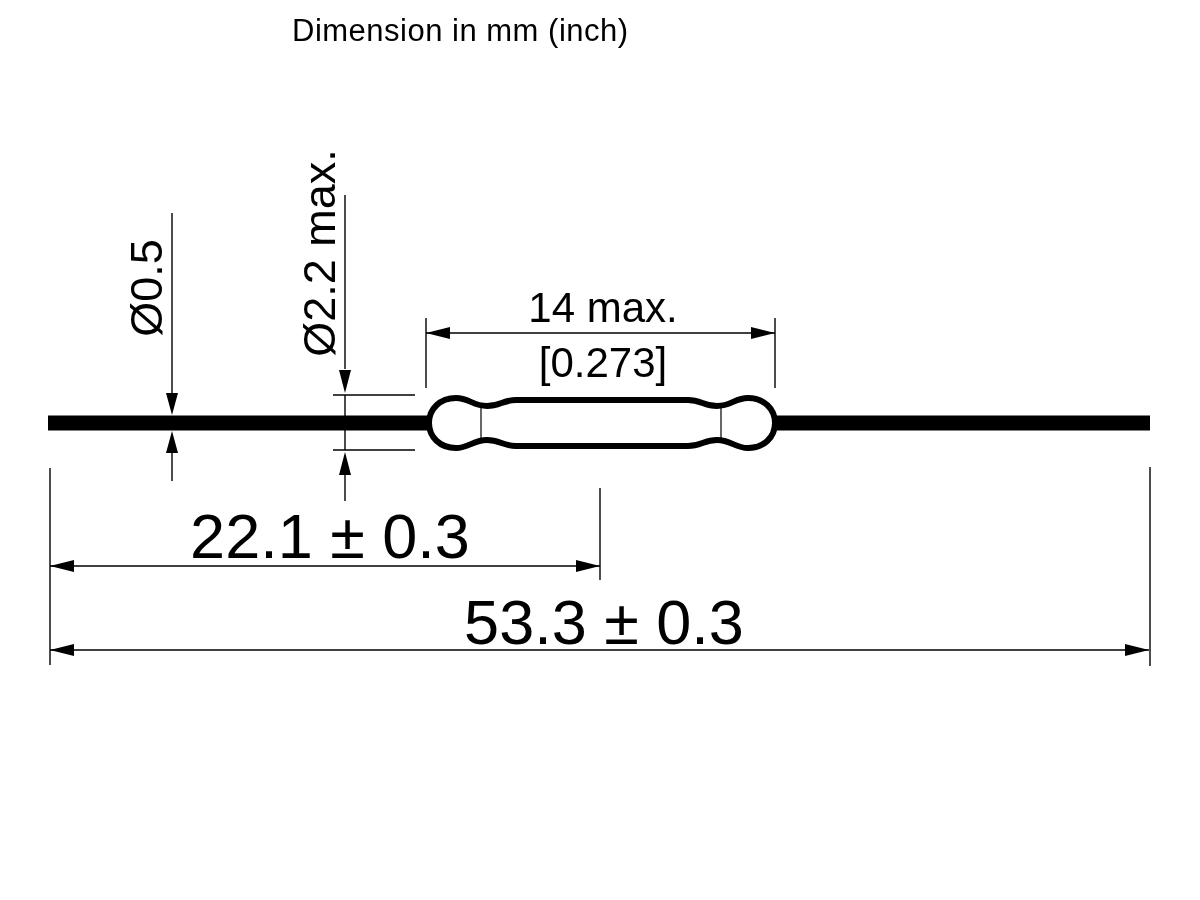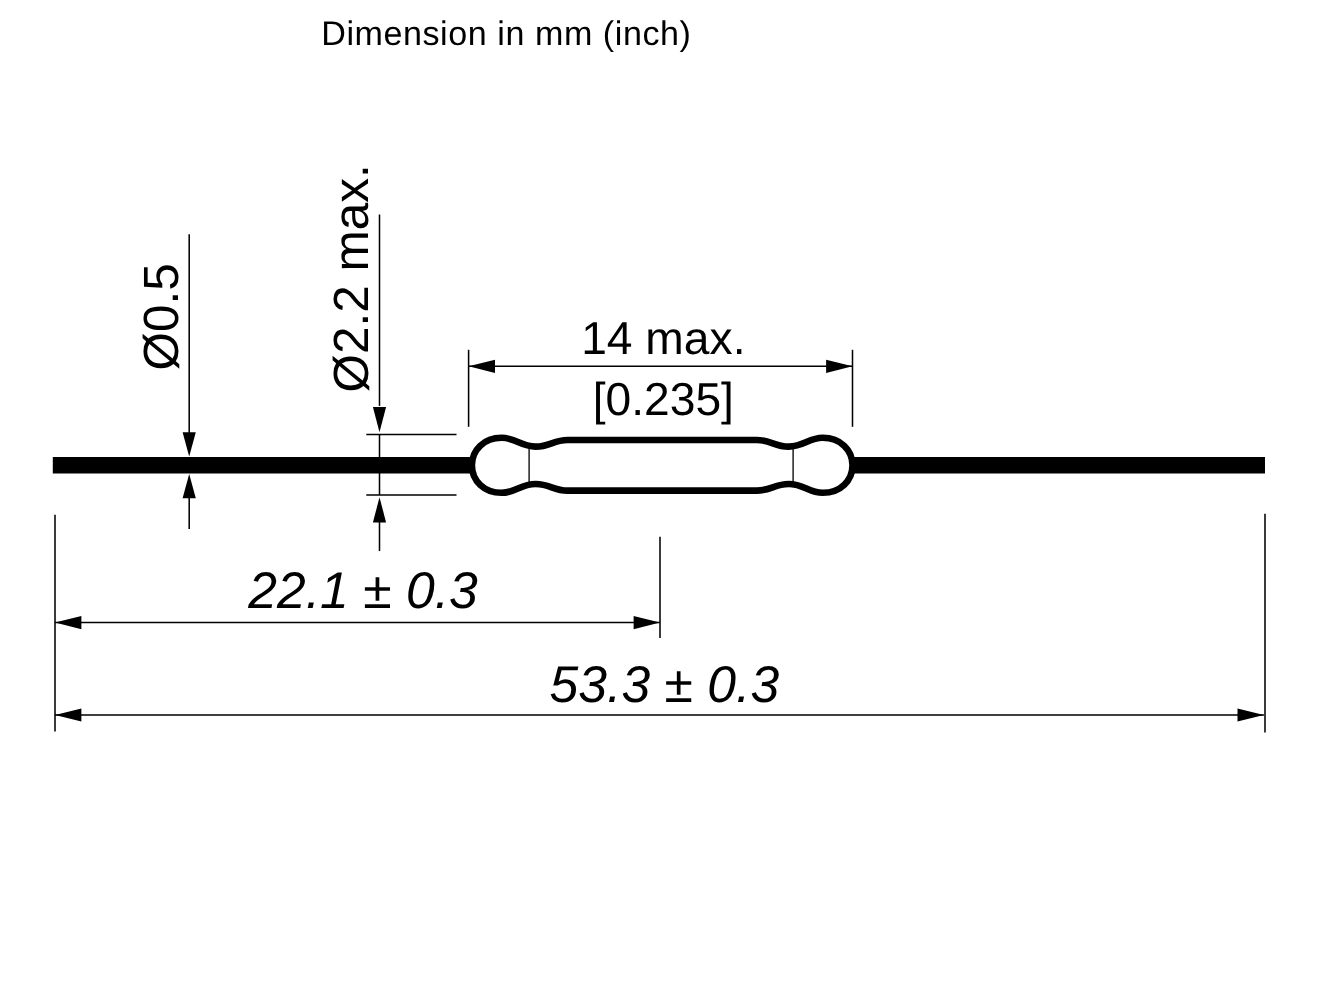--- a/index.html
+++ b/index.html
@@ -42,21 +42,21 @@
     transform: translate(-50%, -50%);
     white-space: nowrap;
     line-height: 1;
   }
   .vlabel {
     position: absolute;
     transform: translate(-50%, -50%) rotate(-90deg);
     white-space: nowrap;
     line-height: 1;
   }
-  .dim-text-lg { font-size: 47px; font-style: italic; }
+  .dim-text-lg { font-size: 63px; }
   .dim-text-md { font-size: 42px; }
   .dim-text-rot { font-size: 45px; }
   .thin { stroke: #000000; stroke-width: 1.4; fill: none; }
   .thick-wire { stroke: #000000; stroke-width: 15; fill: none; }
   .body-outline { stroke: #000000; stroke-width: 6; fill: #ffffff; }
   .seal { stroke: #000000; stroke-width: 1.2; fill: none; }
   .arrow { fill: #000000; stroke: none; }
 </style>
 </head>
 <body>
@@ -135,19 +135,19 @@
       <polygon class="arrow" points="1149,650 1125,644 1125,656"></polygon>
     </g>
   </svg>
 
   <div class="vlabel dim-text-rot" style="left:146px; top:288px;">Ø0.5</div>
 
   <div class="vlabel dim-text-rot" style="left:319px; top:253px;">Ø2.2 max.</div>
 
   <div class="hlabel dim-text-md" style="left:603px; top:308px;">14 max.</div>
 
-  <div class="hlabel dim-text-md" style="left:603px; top:363px;">[0.235]</div>
+  <div class="hlabel dim-text-md" style="left:603px; top:363px;">[0.273]</div>
 
   <div class="hlabel dim-text-lg" style="left:330px; top:536px;">22.1 ± 0.3</div>
 
   <div class="hlabel dim-text-lg" style="left:604px; top:622px;">53.3 ± 0.3</div>
 
 </div>
 
 </body></html>

